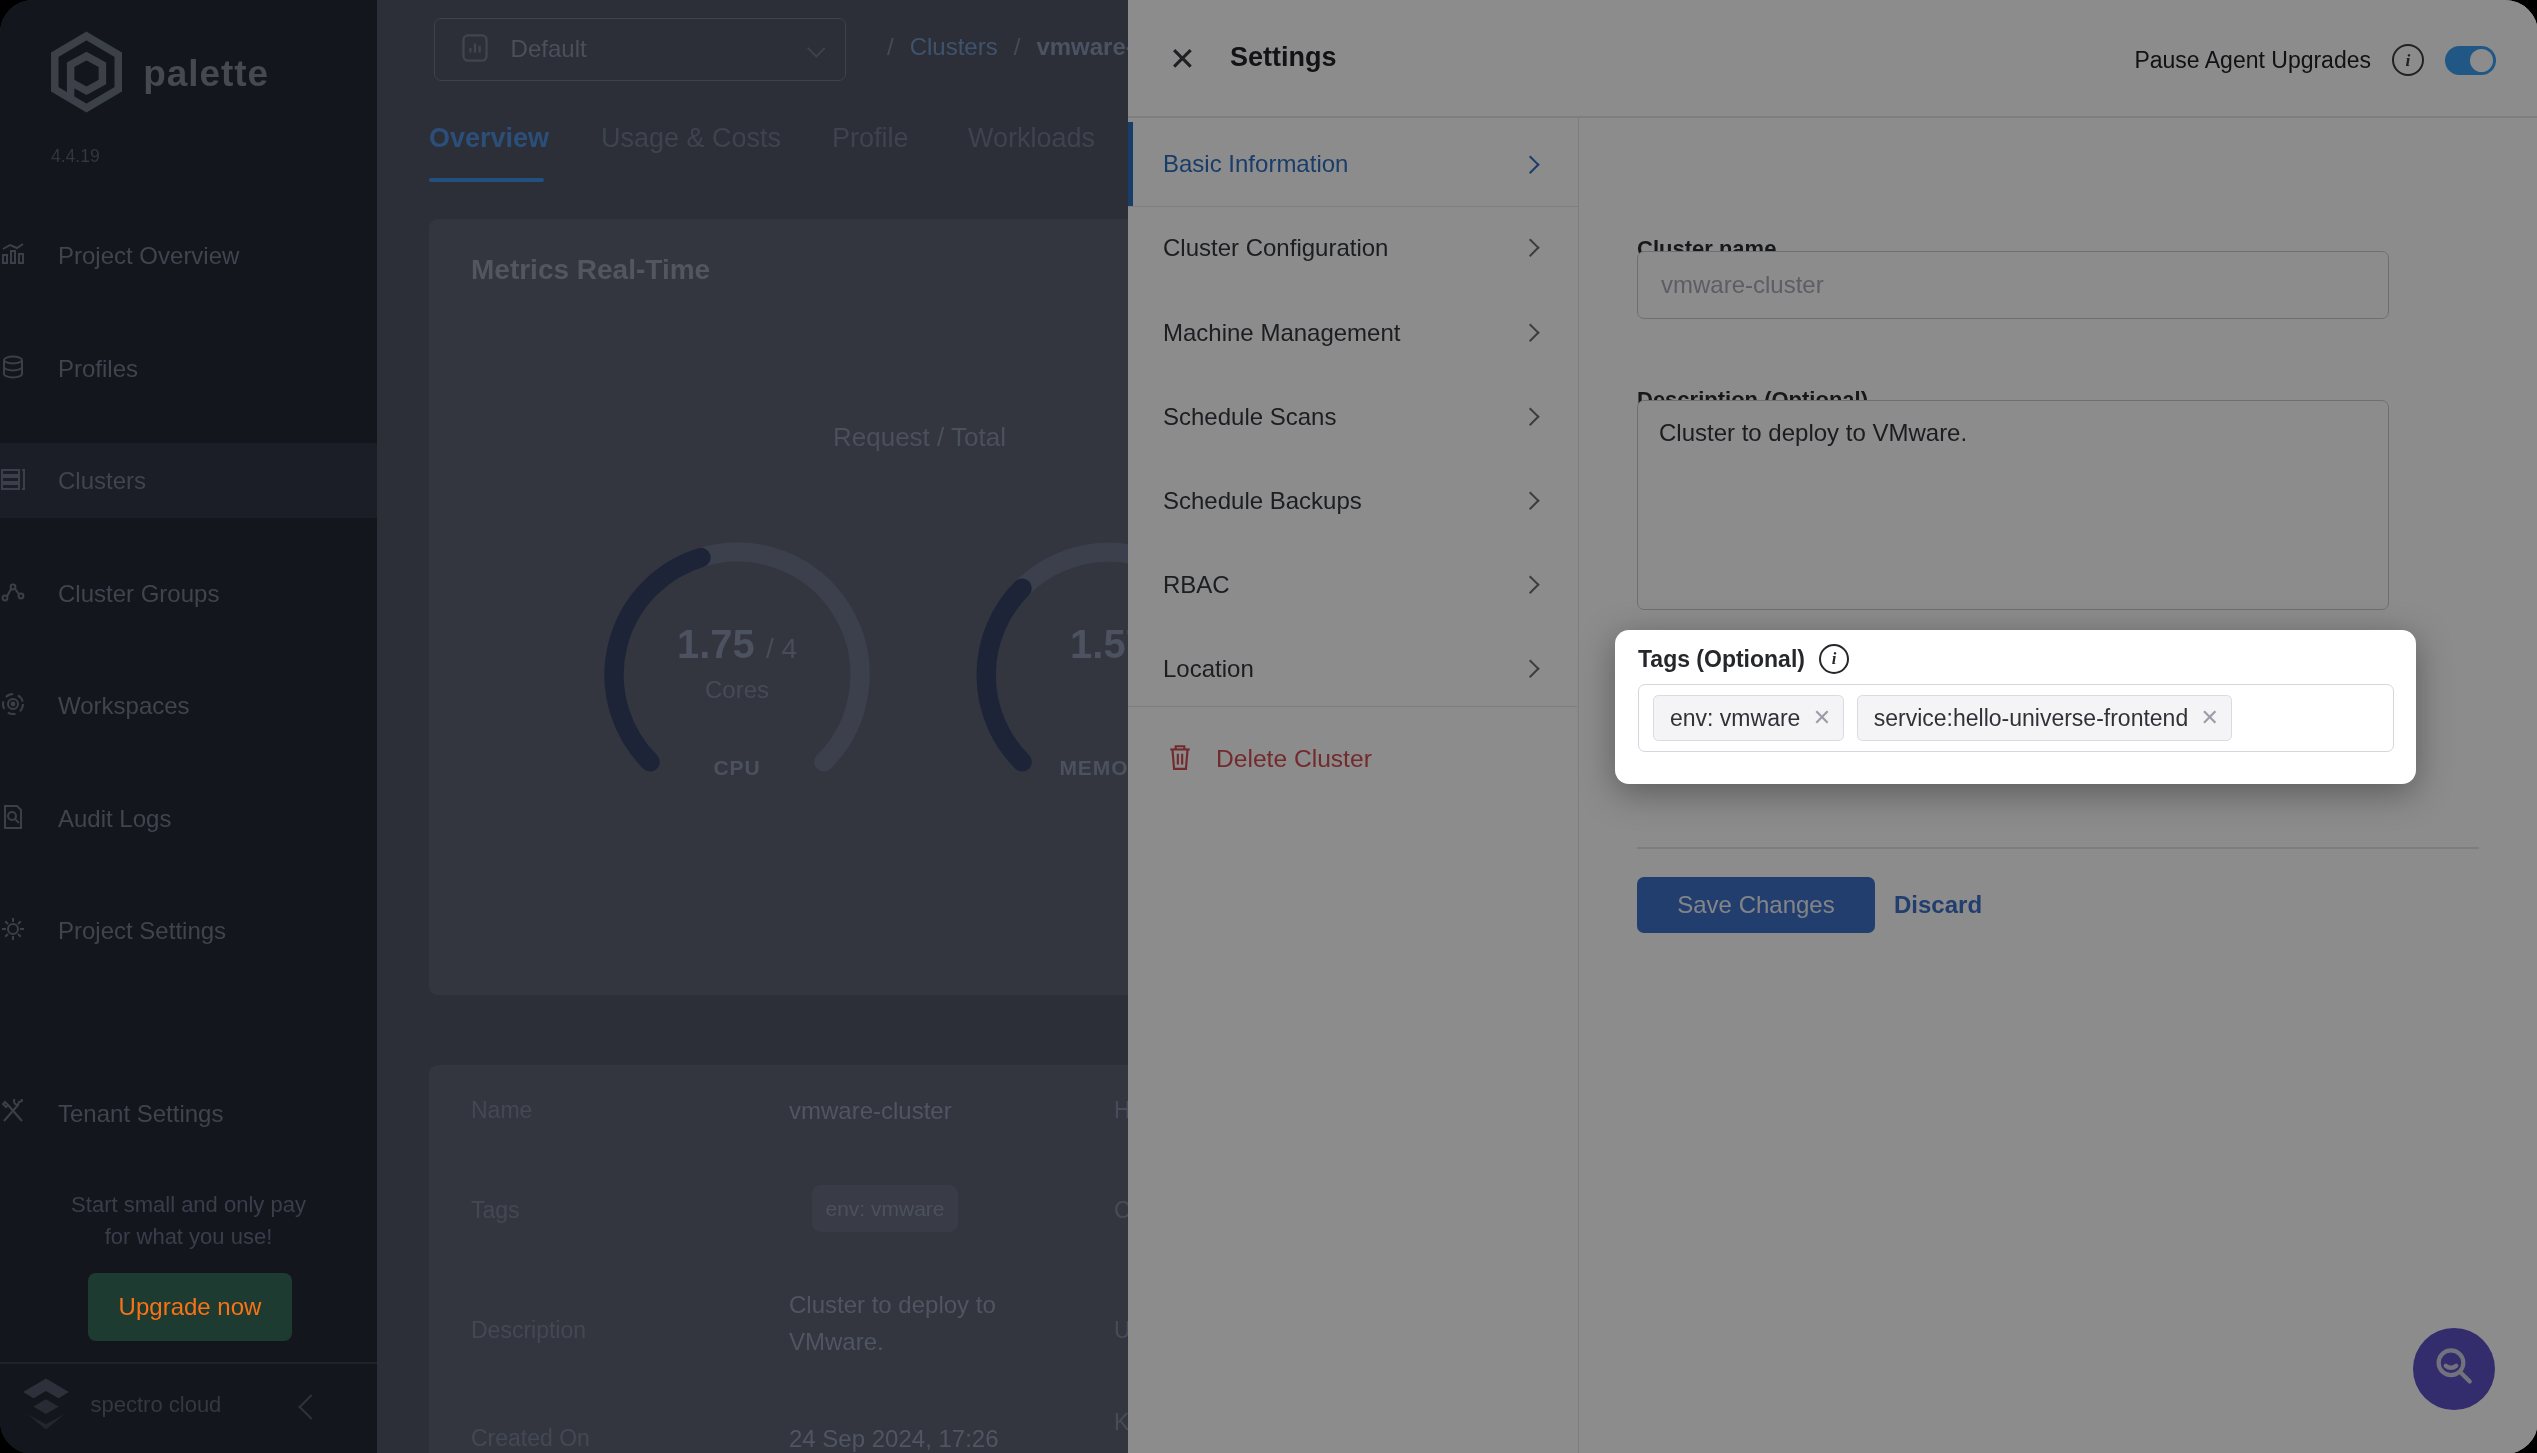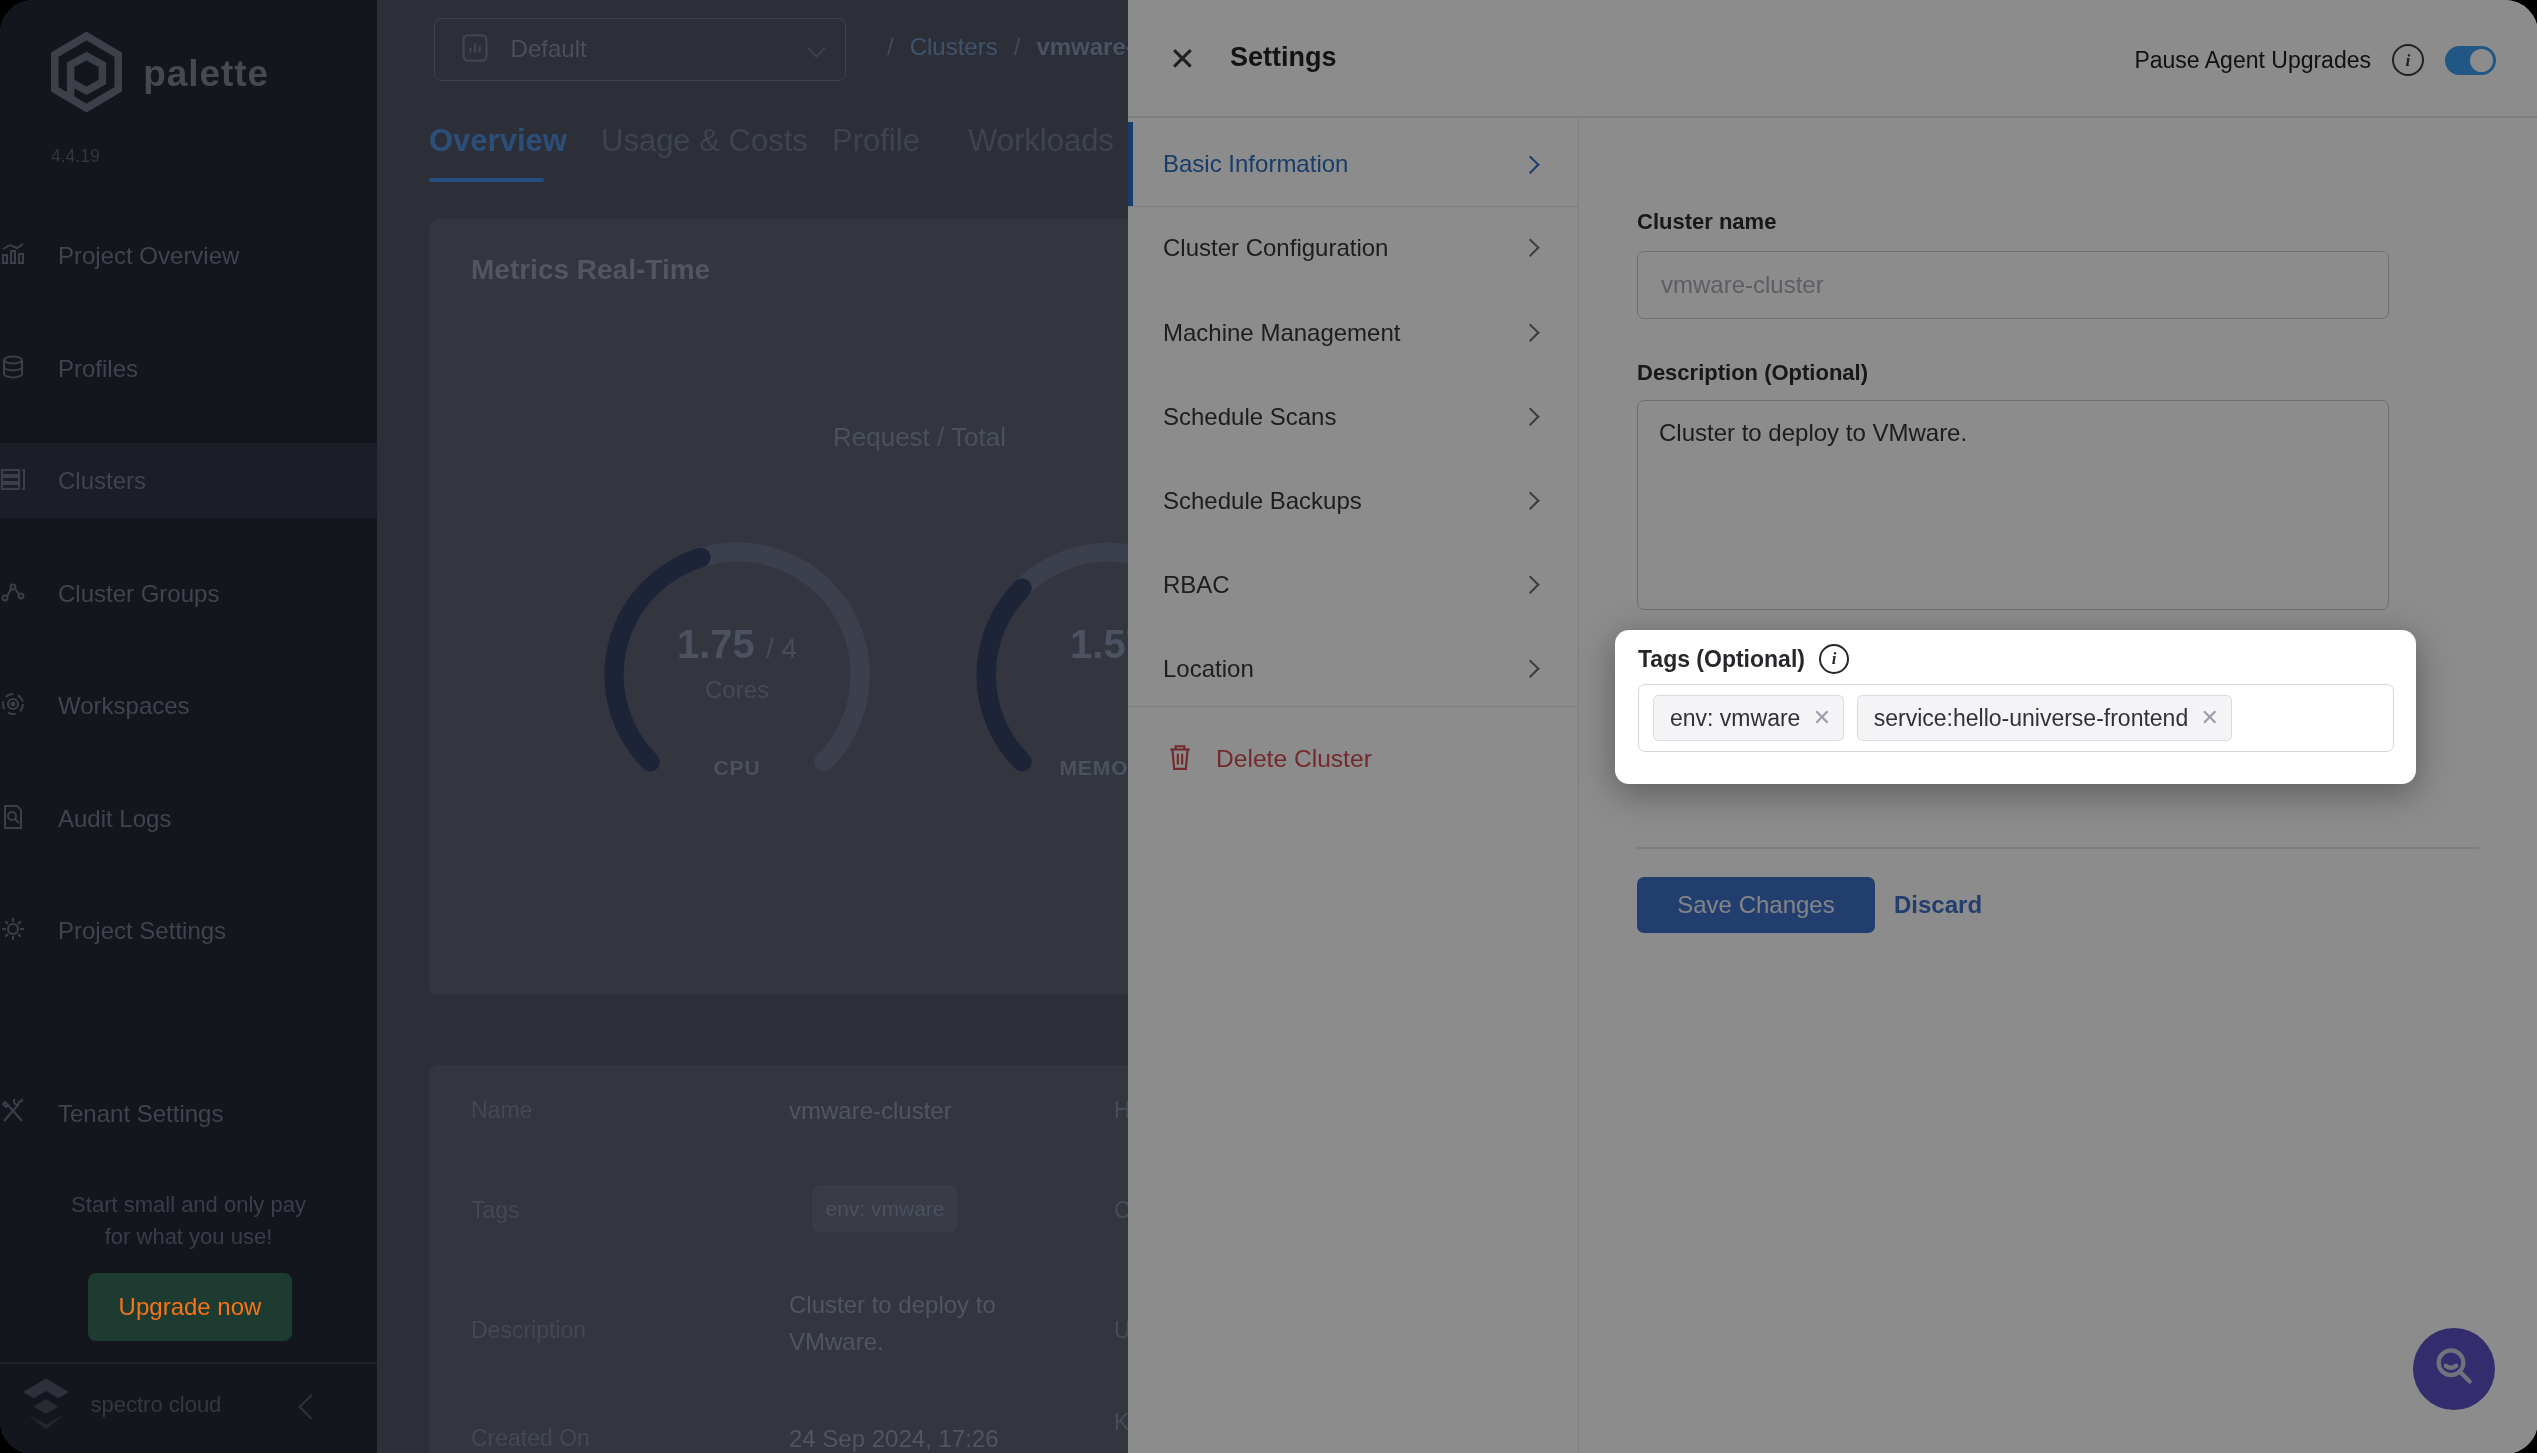--- a/index.html
+++ b/index.html
@@ -23,21 +23,21 @@
   .collapse{position:absolute;left:302px;top:1398px;width:16px;height:16px;border-left:2.6px solid #30333c;border-bottom:2.6px solid #30333c;transform:rotate(45deg);}
 
   
   .main{position:absolute;left:377px;top:0;bottom:0;width:2161px;background:#2c2f38;}
   .proj-box{position:absolute;left:57px;top:17.5px;width:412px;height:63px;border:1.8px solid #3e424c;border-radius:7px;box-sizing:border-box;display:flex;align-items:center;gap:21px;padding-left:24.6px;color:#41454f;}
   .proj-box .txt{font-size:24px;color:#4a4f5a;}
   .proj-chev{position:absolute;right:23px;top:23px;width:10.5px;height:10.5px;border-right:2.2px solid #3e424c;border-bottom:2.2px solid #3e424c;transform:rotate(45deg);}
   .crumb{position:absolute;left:510px;top:33px;display:flex;gap:16px;font-size:24px;color:#454b57;align-items:center;}
   .crumb .sect{color:#3f536d;}
   .crumb .cl{color:#4b5363;font-weight:600;}
-  .tab{position:absolute;top:123px;font-size:31px;color:#3e444f;}
+  .tab{position:absolute;top:123px;font-size:27px;color:#3e444f;}
   .tab.active{color:#2c4f79;font-weight:600;}
   .tab-underline{position:absolute;left:52px;top:178px;width:115px;height:4.4px;background:#24507f;border-radius:2.6px;}
   .card{position:absolute;background:#33363f;border-radius:8.8px;}
   .metrics-title{position:absolute;left:42px;top:35px;font-size:28px;font-weight:700;color:#51565f;}
   .legend{position:absolute;left:404px;top:203px;font-size:26px;color:#4a505c;}
   .gauge-vals{position:absolute;width:272px;display:flex;flex-direction:column;align-items:center;gap:8.8px;}
   .gv-line{font-size:40px;font-weight:700;color:#4c5260;}
   .gv-line .tot{font-size:28px;font-weight:400;color:#474d59;}
   .gv-unit{font-size:24px;color:#454b57;}
   .gauge-label{position:absolute;width:272px;text-align:center;font-size:21px;font-weight:700;color:#4b515e;letter-spacing:0.9px;}
@@ -60,21 +60,21 @@
   .nav-item{position:absolute;left:0;width:451px;height:84px;display:flex;align-items:center;}
   .nav-item .lbl{margin-left:35px;font-size:24px;color:#35373d;}
   .nav-item .chev{position:absolute;right:42px;width:11.4px;height:11.4px;border-right:2.2px solid #6b6d74;border-bottom:2.2px solid #6b6d74;transform:rotate(-45deg);}
   .nav-item.active .lbl{color:#2f6fc0;}
   .nav-item.active .chev{border-color:#2f6fc0;}
   .nav-item.active::before{content:"";position:absolute;left:0;top:0;width:5.3px;height:84px;background:#2f6fc0;}
   .nav-item.active{border-bottom:1.3px solid #e4e5ea;}
   .nav-enddiv{position:absolute;left:0;top:589px;width:449px;height:1.3px;background:#e4e5ea;}
   .del-row{position:absolute;left:0;top:610px;width:451px;height:63px;display:flex;align-items:center;gap:23px;padding-left:39px;box-sizing:border-box;color:#d24d52;}
   .del-row .lbl{font-size:24.6px;color:#d24d52;}
-  .f-label{position:absolute;font-size:22px;font-weight:600;color:#2b2c31;}
+  .f-label{position:absolute;font-size:22px;font-weight:600;color:#2b2c31;margin-top:27px;}
   .f-input{position:absolute;left:509px;width:752px;height:68px;border:1.8px solid #c9cbd4;border-radius:7px;box-sizing:border-box;background:#fff;font-size:24px;color:#a9acb6;padding-left:23px;font-family:"Liberation Sans",sans-serif;}
   .f-area{position:absolute;left:509px;top:400px;width:752px;height:210px;border:1.8px solid #c9cbd4;border-radius:7px;box-sizing:border-box;background:#fff;font-size:24px;color:#35363d;padding:17.5px 21px;font-family:"Liberation Sans",sans-serif;resize:none;}
   .form-div{position:absolute;left:509px;top:847px;width:842px;height:1.8px;background:#e2e3e8;}
   .save-btn{position:absolute;left:509px;top:877px;width:238px;height:56px;border-radius:7px;background:#3e71c9;color:#edf1f8;font-size:24px;display:flex;align-items:center;justify-content:center;}
   .discard{position:absolute;left:766px;top:891px;font-size:24px;color:#3e71c9;font-weight:600;}
 
   
   .help-btn{position:absolute;left:2413px;top:1328px;width:82px;height:82px;border-radius:50%;background:#5e50c7;z-index:30;display:flex;align-items:center;justify-content:center;}
 
   

